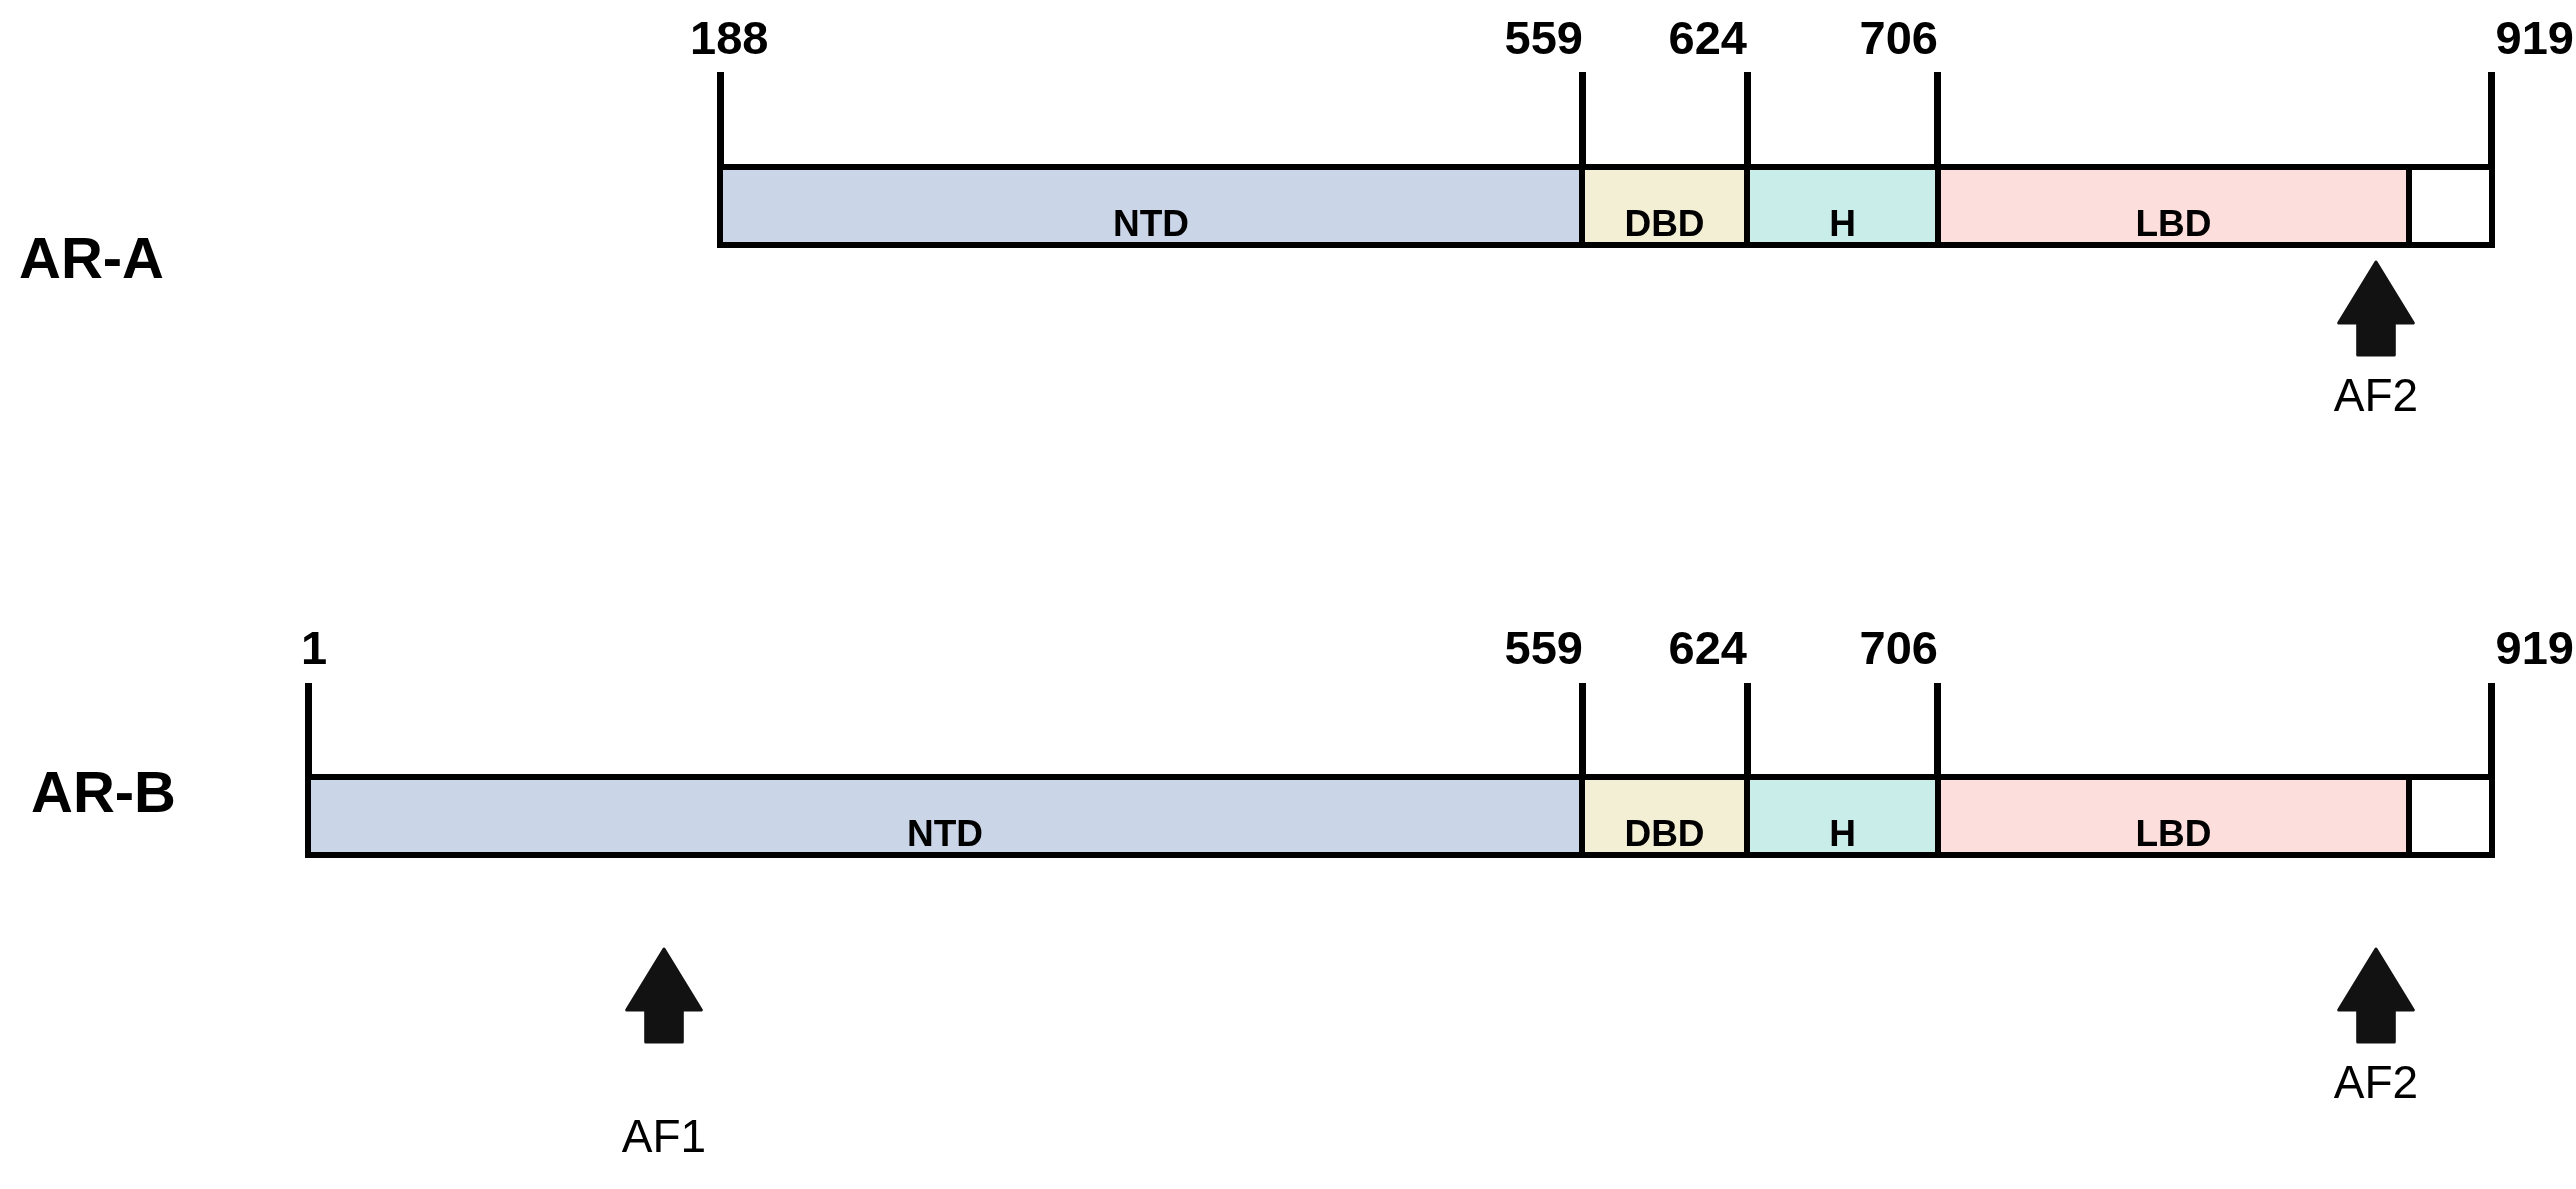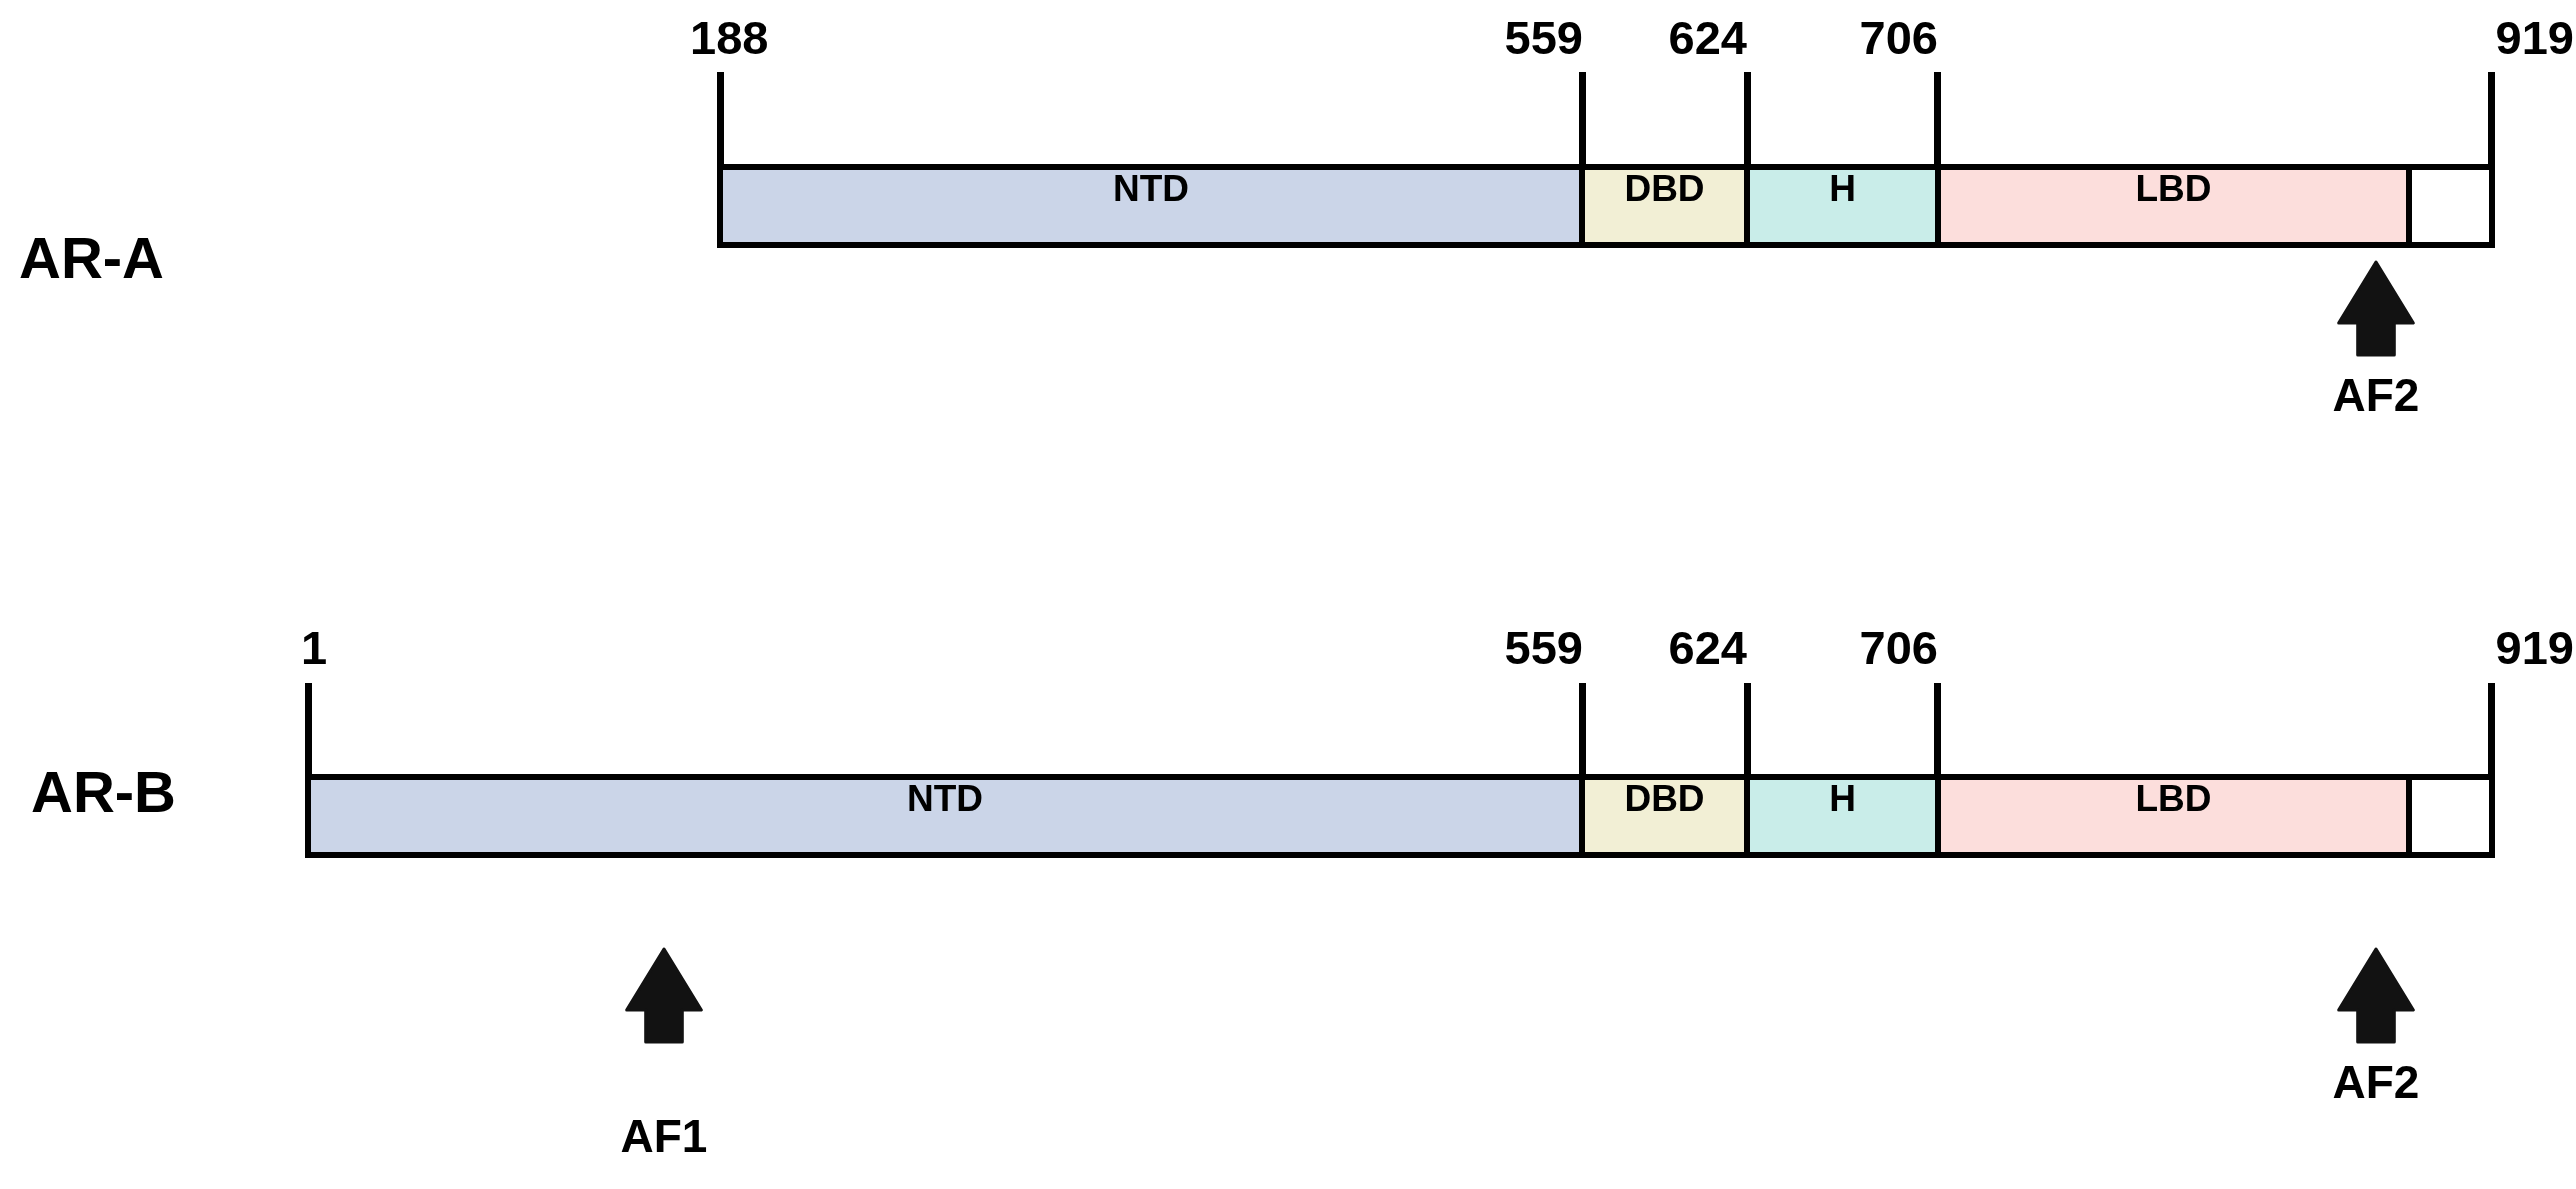--- a/index.html
+++ b/index.html
@@ -41,21 +41,21 @@
     box-sizing: border-box;
     border: 6.9px solid #000000;
     background: #ffffff;
     display: flex;
     align-items: stretch;
   }
   .seg {
     position: relative;
     box-sizing: border-box;
     display: flex;
-    align-items: flex-start;
+    align-items: flex-end;
     justify-content: center;
     border-right: 6.9px solid #000000;
   }
   .seg:last-child { border-right: none; }
   .seg-label {
     font-size: 37px;
     font-weight: bold;
     color: #000000;
     line-height: 1;
     white-space: nowrap;
@@ -83,21 +83,21 @@
   }
 
   
   .af {
     position: absolute;
   }
   .af svg { display: block; }
   .af-label {
     position: absolute;
     font-size: 46px;
-    font-weight: bold;
+    font-weight: normal;
     color: #000000;
     line-height: 1;
     white-space: nowrap;
     text-align: center;
     transform: translateX(-50%);
   }
 </style>
 </head>
 <body>
 

